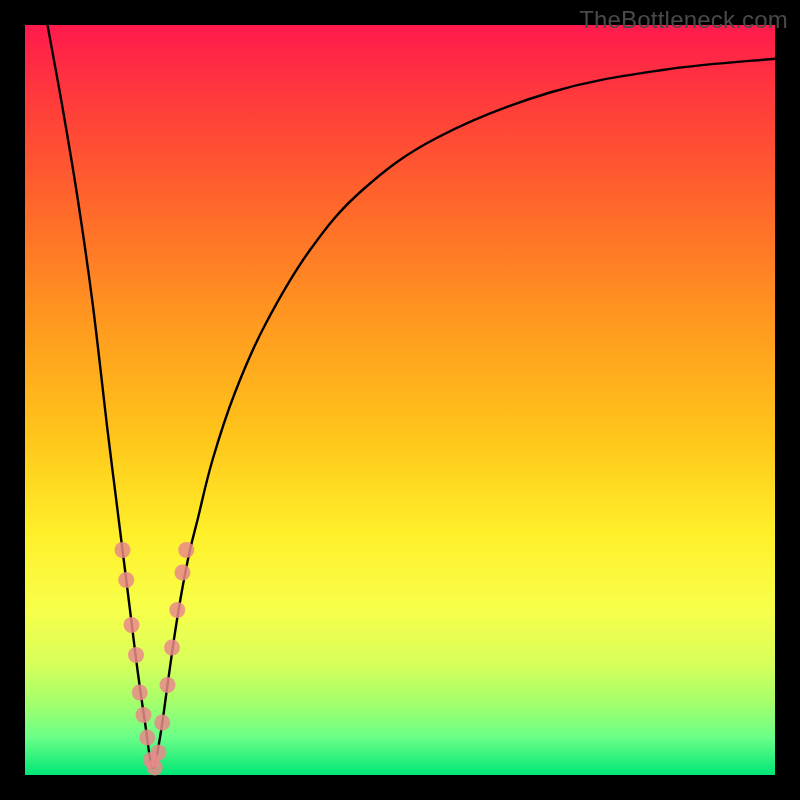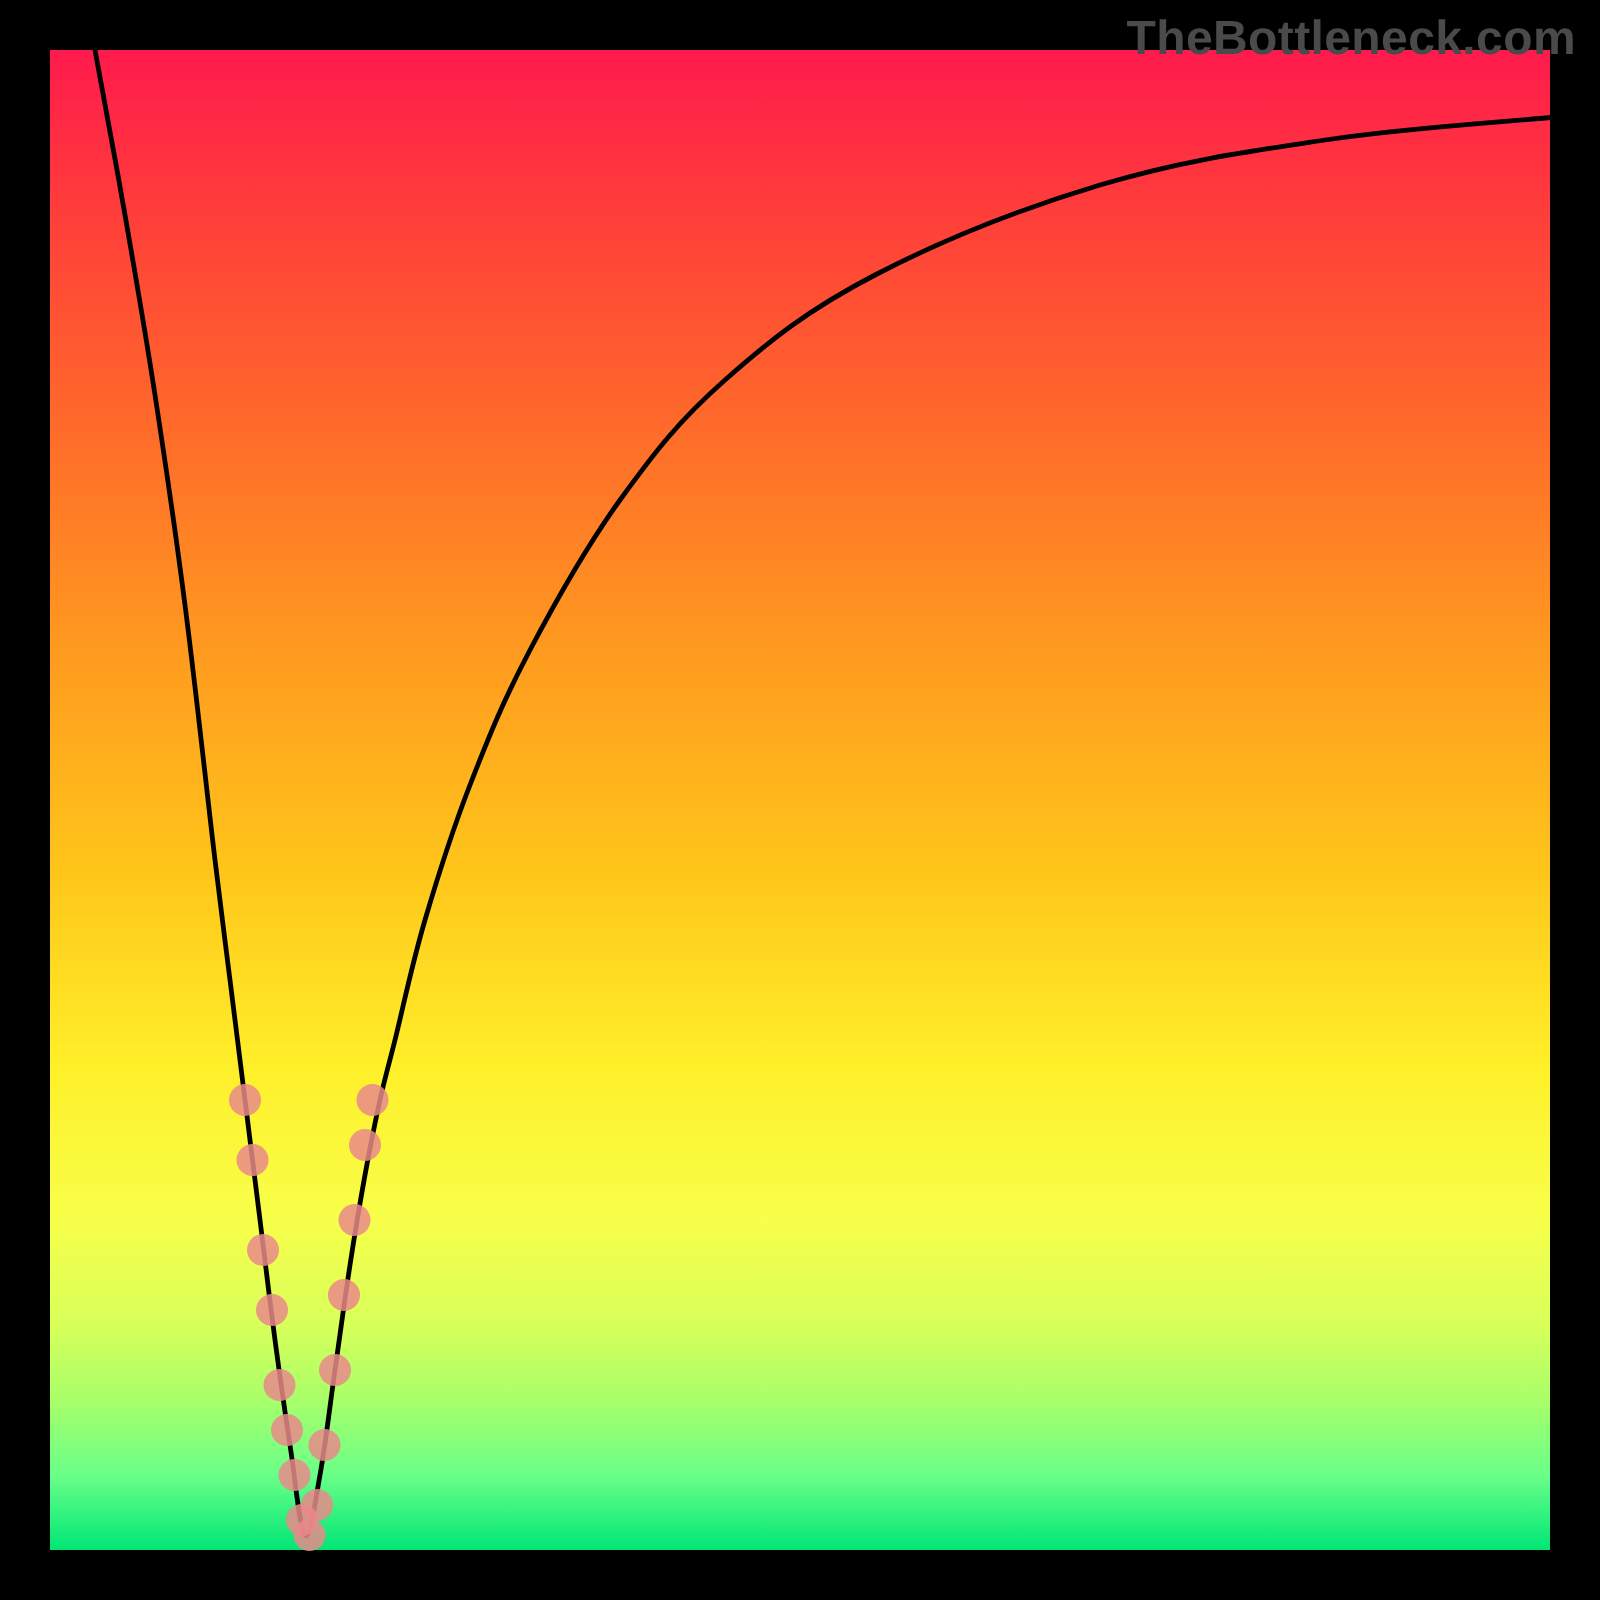--- a/index.html
+++ b/index.html
@@ -35,21 +35,21 @@
       #6aff88 95%,
       #00e676 100%
     );
   }
   .watermark {
     position: absolute;
     top: 6px;
     right: 12px;
     color: #4a4a4a;
     font-size: 24px;
-    font-weight: 700;
+    font-weight: 400;
     letter-spacing: 0.2px;
     user-select: none;
     text-align: center;
   }
   svg {
     position: absolute;
     left: 0;
     top: 0;
   }
 </style>

